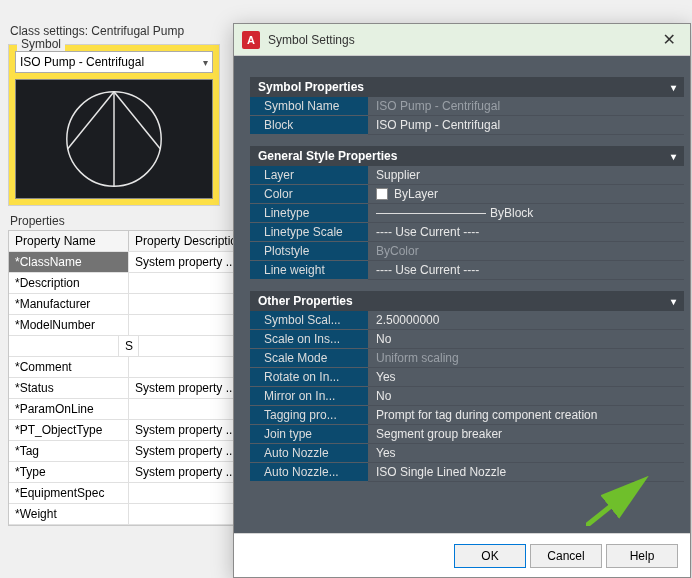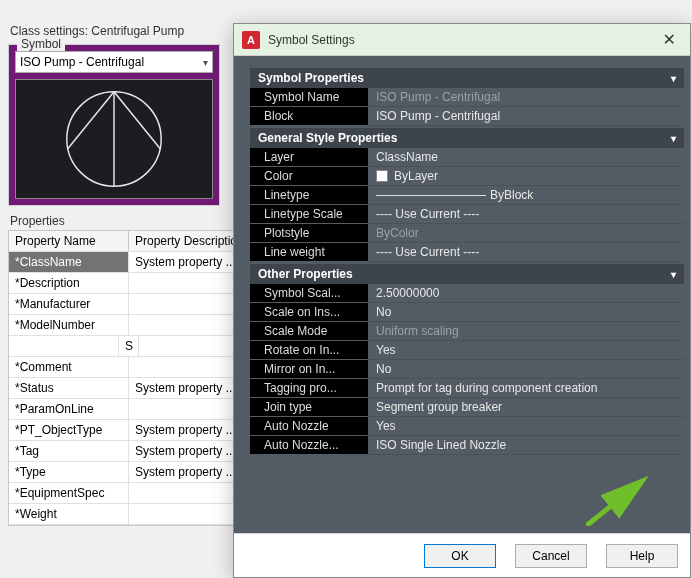--- a/index.html
+++ b/index.html
@@ -1,21 +1,21 @@
 <!DOCTYPE html>
 <html><head>
 <meta charset="utf-8">
 <style>
   * { box-sizing: border-box; font-family: "Segoe UI", Tahoma, sans-serif; font-size: 12px; }
   body { margin: 0; background: #fff; width: 692px; height: 578px; overflow: hidden; position: relative; }
 
   .bg-window { position: absolute; left: 0; top: 0; width: 692px; height: 578px; background: #f0f0f0; }
   .bg-title { padding: 24px 10px 2px; color: #333; }
 
-  .symbol-group { margin: 4px 8px 8px; border: 1px solid #d0d0d0; padding: 6px; position: relative; background: #701a75; }
+  .symbol-group { margin: 4px 8px 8px; border: 1px solid #d0d0d0; padding: 6px; position: relative; background: #fde047; }
   .symbol-group .legend { position: absolute; top: -8px; left: 8px; background: #f0f0f0; padding: 0 4px; color: #333; }
   .symbol-select { width: 100%; height: 22px; border: 1px solid #aaa; background: #fff; display: flex; align-items: center; justify-content: space-between; padding: 0 4px; margin-bottom: 6px; }
   .symbol-select .chev { font-size: 10px; color: #555; }
 
   .preview { width: 198px; height: 120px; background: #1b1d21; border: 1px solid #888; position: relative; }
   .preview-svg { width: 100%; height: 100%; }
 
   .props-label { margin: 8px 10px 2px; color: #333; }
   .props-table { margin: 0 8px; border: 1px solid #c8c8c8; background: #fff; width: 300px; }
   .props-table .row { display: flex; height: 21px; border-bottom: 1px solid #e0e0e0; }
@@ -28,32 +28,32 @@
   .row.sel .c1 { background: #737373; color: #fff; }
 
   
   .dialog { position: absolute; left: 233px; top: 23px; width: 458px; height: 555px; background: #fff; border: 1px solid #8a8a8a; box-shadow: 0 4px 20px rgba(0,0,0,0.25); display:flex; flex-direction:column;}
   .dlg-title { height: 32px; background: #e5f1e2; display: flex; align-items: center; padding: 0 8px; border-bottom: 1px solid #ccc; }
   .dlg-title .aicon { width: 18px; height: 18px; background: #d22730; color: #fff; display:flex; align-items:center; justify-content:center; font-weight:bold; font-size:11px; border-radius:2px; margin-right:8px;}
   .dlg-title .ttxt { flex: 1; color: #333; }
   .dlg-title .close { font-size: 16px; color: #333; cursor: pointer; padding: 2px 6px;}
 
   .dlg-body { flex:1; background: #535b64; padding: 10px 6px 6px 16px; color: #e4e4e4; overflow:hidden; position:relative;}
-  .section-hdr { background: #3e444b; color: #fff; font-weight: bold; padding: 3px 8px; display:flex; justify-content:space-between; align-items:center; margin-top:2px;}
+  .section-hdr { background: #3e444b; color: #fff; font-weight: bold; padding: 3px 8px; display:flex; justify-content:space-between; align-items:center; margin-top:11px;}
   .section-hdr .arr { font-size:10px;}
   .kv { display:flex; height:19px; align-items:center;}
-  .kv .k { width: 118px; padding-left: 14px; background:#000000; color:#dcdcdc; height:100%; display:flex; align-items:center; border-bottom:1px solid #535b64;}
+  .kv .k { width: 118px; padding-left: 14px; background:#0c4a6e; color:#dcdcdc; height:100%; display:flex; align-items:center; border-bottom:1px solid #535b64;}
   .kv .v { flex:1; padding-left: 8px; color:#e8e8e8; background:#535b64; height:100%; display:flex; align-items:center; border-bottom:1px solid #4a5059;}
   .kv .v.dim { color:#9aa0a7;}
   .kv .v .sw { width:12px; height:12px; background:#fff; border:1px solid #888; margin-right:6px;}
   .kv .v .lt-line { width:110px; height:1px; background:#dcdcdc; margin-right:4px;}
 
   .arrow-svg { position:absolute; left:352px; top:420px; pointer-events:none;}
 
-  .dlg-buttons { height: 44px; background: #fff; border-top:1px solid #d5d5d5; display:flex; align-items:center; justify-content:flex-end; gap:19px; padding:0 12px;}
+  .dlg-buttons { height: 44px; background: #fff; border-top:1px solid #d5d5d5; display:flex; align-items:center; justify-content:flex-end; gap:4px; padding:0 12px;}
   .btn { min-width: 72px; height: 24px; border:1px solid #adadad; background:#f0f0f0; display:flex; align-items:center; justify-content:center; cursor:pointer;}
   .btn.primary { border:1px solid #0078d7;}
 </style>
 </head>
 <body>
 
 <div class="bg-window">
   <div class="bg-title">Class settings: Centrifugal Pump</div>
 
   <div class="symbol-group" style="width:212px;">
@@ -168,21 +168,21 @@
         <div class="k">Block</div>
         <div class="v">ISO Pump - Centrifugal</div>
       </div>
 
     <div class="section-hdr">
       <span>General Style Properties</span>
         <span class="arr">▾</span>
     </div>
     <div class="kv">
         <div class="k">Layer</div>
-        <div class="v">ClassName</div>
+        <div class="v">Supplier</div>
       </div>
     <div class="kv">
         <div class="k">Color</div>
         <div class="v">
           <span class="sw"></span>
           <span>ByLayer</span>
         </div>
       </div>
     <div class="kv">
         <div class="k">Linetype</div>

